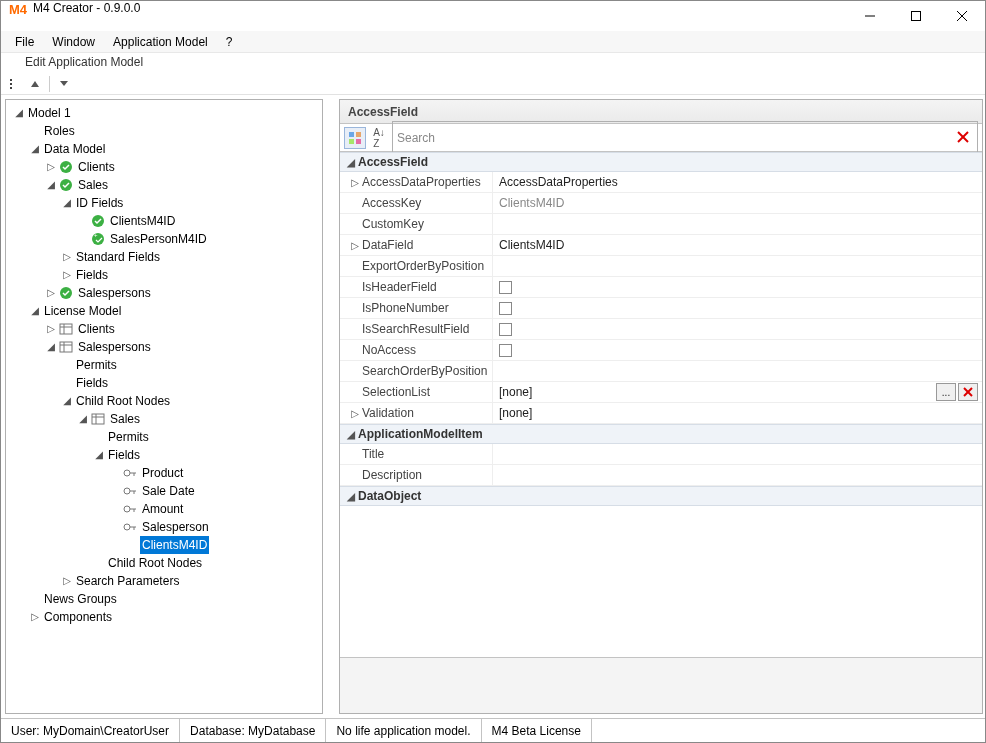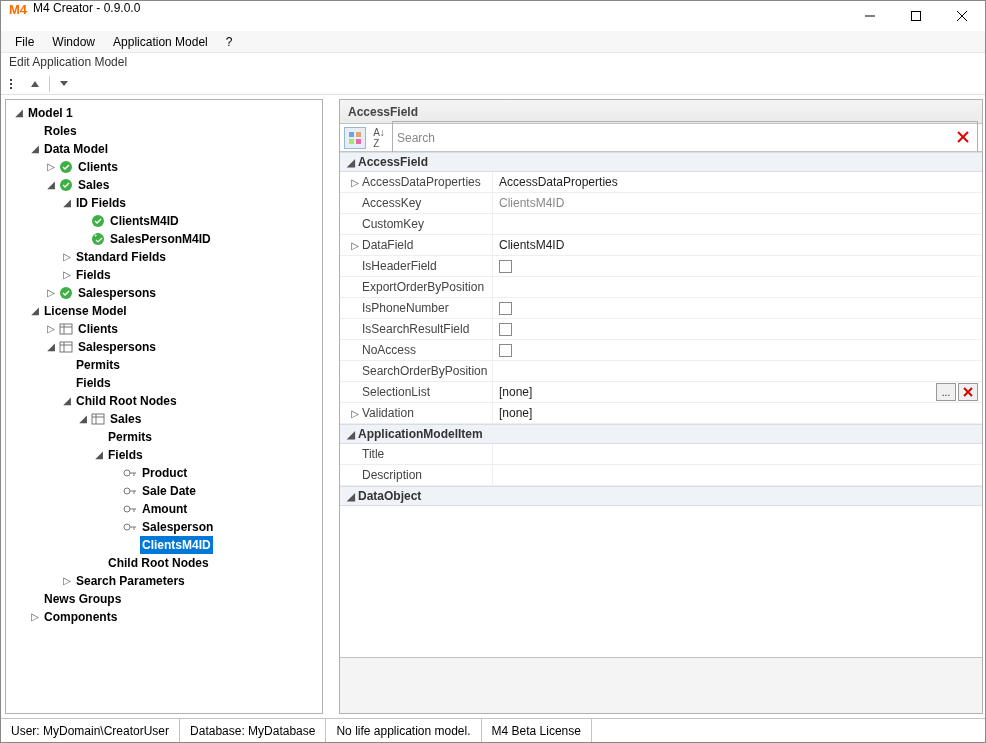--- a/index.html
+++ b/index.html
@@ -9,40 +9,40 @@
 .titlebar { height: 30px; display: flex; padding-left: 8px; }
 .titlebar .app-icon { width: 18px; height: 16px; display: flex; align-items: center; justify-content: center; font-weight: bold; color: #ff6a00; font-size: 13px; margin-right: 6px; }
 .titlebar .title { flex: 1; }
 .titlebar .winbtn { width: 46px; height: 30px; display: flex; align-items: center; justify-content: center; font-family: "Segoe UI Symbol", sans-serif; }
 
 
 .menubar { height: 22px; display: flex; align-items: center; padding: 0 6px; gap: 2px; background: #f7f7f7; border-bottom: 1px solid #e8e8e8; }
 .menubar .menuitem { padding: 2px 8px; cursor: default; }
 
 
-.doc-tab { height: 20px; padding: 2px 8px 0 8px; font-size: 12px; color: #333; }
+.doc-tab { height: 20px; padding: 2px 8px 0 24px; font-size: 12px; color: #333; }
 
 
 .toolbar { height: 22px; display: flex; align-items: center; padding: 0 4px; border-bottom: 1px solid #e2e2e2; }
 .tb-btn { width: 20px; height: 20px; display: flex; align-items: center; justify-content: center; }
 .tb-sep { width: 1px; height: 16px; background: #ccc; margin: 0 4px; }
 
 
 .main { flex: 1; display: flex; gap: 6px; padding: 4px 2px 4px 4px; overflow: hidden; }
 .left-pane { width: 318px; border: 1px solid #b0b0b0; background: #fff; display: flex; flex-direction: column; overflow: auto; }
 .splitter { width: 4px; background: #fff; cursor: col-resize; }
 .right-pane { flex: 1; border: 1px solid #b0b0b0; background: #fff; display: flex; flex-direction: column; overflow: hidden; }
 
 
 .tree { padding: 4px 2px; line-height: 18px; white-space: nowrap; }
 .tree-row { display: flex; align-items: center; height: 18px; cursor: default; }
 .tree-row .indent { display: inline-block; }
 .tree-row .exp { width: 14px; display: inline-flex; align-items: center; justify-content: center; color: #555; font-size: 10px; }
 .tree-row .ic { width: 16px; height: 16px; display: inline-flex; align-items: center; justify-content: center; margin-right: 2px; }
-.tree-row .lbl { padding: 0 2px; font-weight: bold; }
+.tree-row .lbl { padding: 0 2px; }
 .tree-row.selected .lbl { background: #0078d7; color: #fff; }
 .tree-row.selected .ic svg { filter: brightness(2); }
 
 
 .pg-header { height: 24px; background: linear-gradient(#f4f4f4,#eaeaea); border-bottom: 1px solid #c3c3c3; display: flex; align-items: center; padding: 0 8px; font-weight: bold; color: #444; }
 .pg-toolbar { height: 28px; border-bottom: 1px solid #c3c3c3; display: flex; align-items: center; padding: 2px 4px; gap: 2px; }
 .pg-toolbar .pg-btn { width: 22px; height: 22px; display: flex; align-items: center; justify-content: center; border: 1px solid transparent; }
 .pg-toolbar .pg-btn.cat { background: #e8eef7; border: 1px solid #9ab6db; }
 .pg-search { flex: 1; height: 24px; border: 1px solid #b0b0b0; display: flex; align-items: center; padding: 16px 4px; }
 .pg-search input { flex: 1; border: none; outline: none; font-size: 12px; background: transparent; color: #333; }
@@ -401,28 +401,28 @@
           <div class="pg-val"></div>
         </div>
       <div class="pg-row">
           <div class="pg-name expandable">
             <span class="rexp">▷</span>
             <span>DataField</span>
           </div>
           <div class="pg-val">ClientsM4ID</div>
         </div>
       <div class="pg-row">
+          <div class="pg-name">ExportOrderByPosition</div>
+          <div class="pg-val"></div>
+        </div>
+      <div class="pg-row">
           <div class="pg-name">IsHeaderField</div>
           <div class="pg-val">
             <span class="chk"></span>
           </div>
-        </div>
-      <div class="pg-row">
-          <div class="pg-name">ExportOrderByPosition</div>
-          <div class="pg-val"></div>
         </div>
       <div class="pg-row">
           <div class="pg-name">IsPhoneNumber</div>
           <div class="pg-val">
             <span class="chk"></span>
           </div>
         </div>
       <div class="pg-row">
           <div class="pg-name">IsSearchResultField</div>
           <div class="pg-val">

